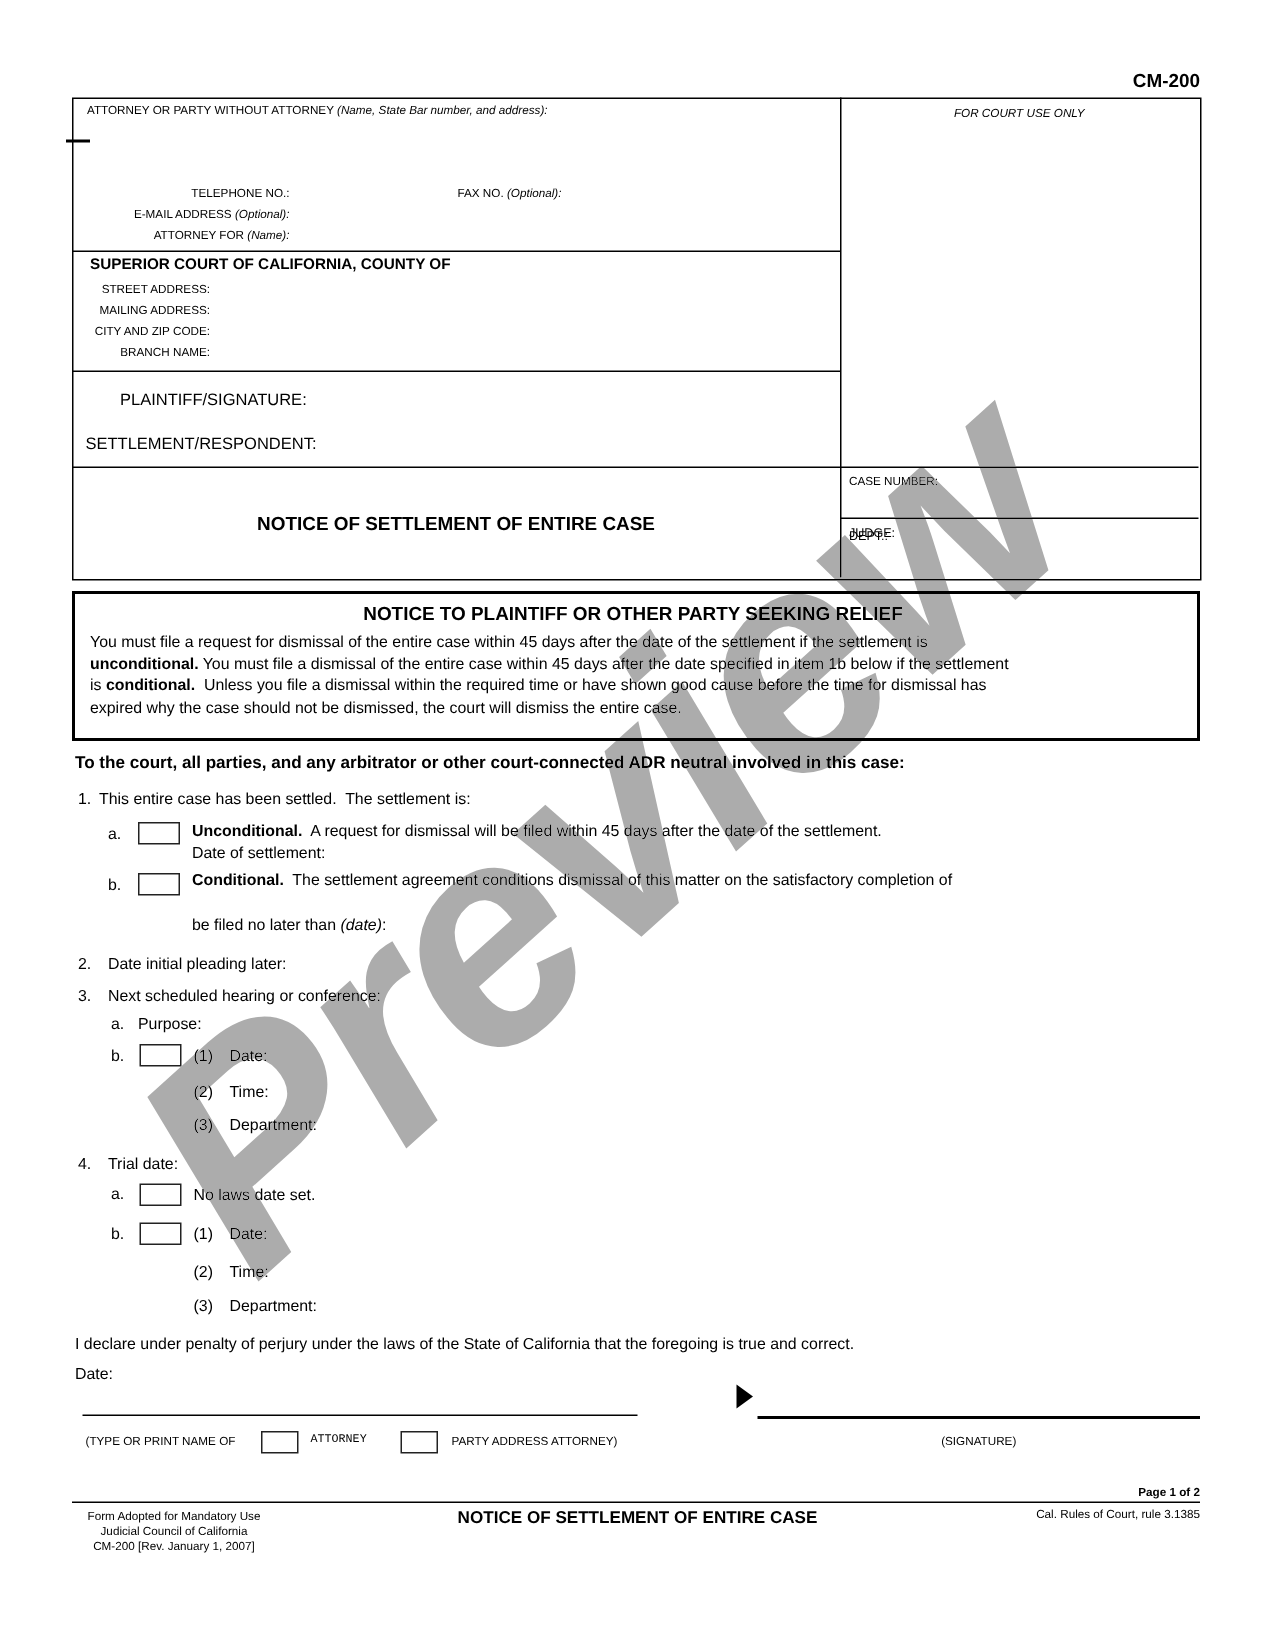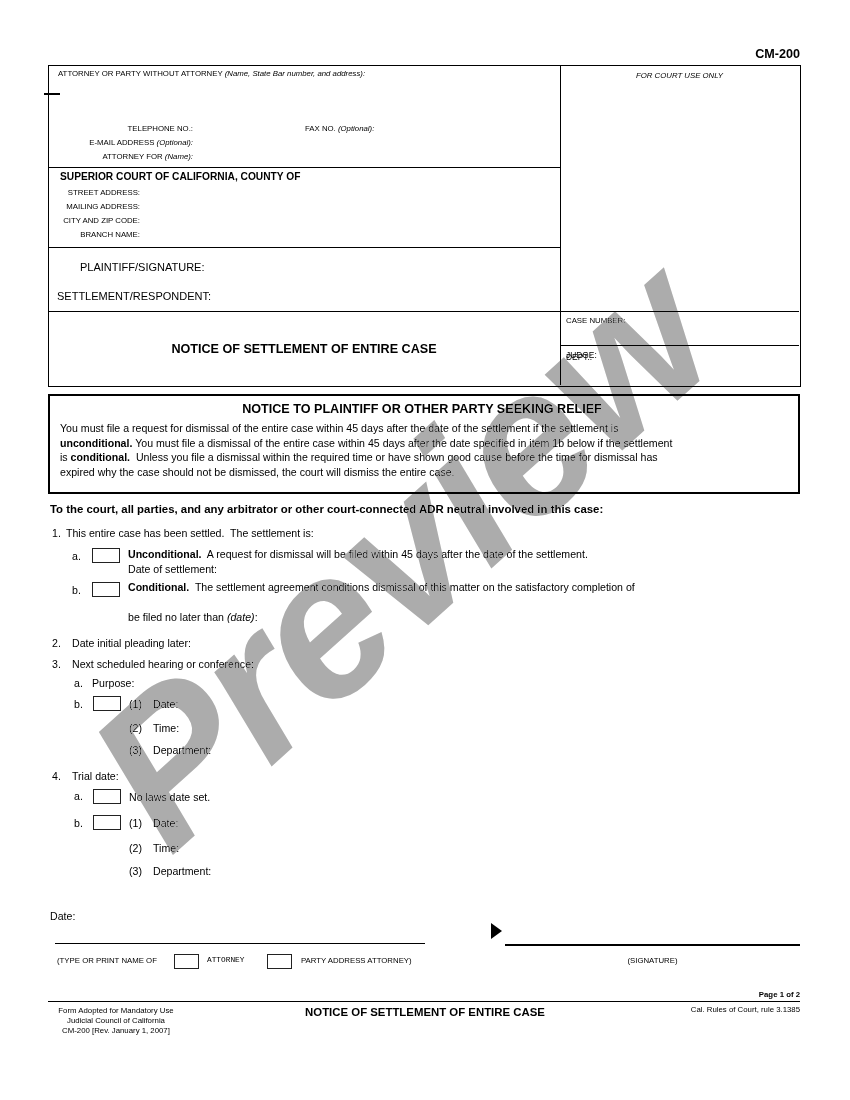--- a/index.html
+++ b/index.html
@@ -142,20 +142,21 @@
   <div class="abs fs-body line" style="left:129px;top:817px;">(1)</div>
   <div class="abs fs-body line" style="left:153px;top:817px;">Date:</div>
   <div class="abs fill" style="left:186px;top:816px;width:160px;height:13px;"></div>
   <div class="abs fs-body line" style="left:129px;top:842px;">(2)</div>
   <div class="abs fs-body line" style="left:153px;top:842px;">Time:</div>
   <div class="abs fill" style="left:186px;top:841px;width:160px;height:13px;"></div>
   <div class="abs fs-body line" style="left:129px;top:865px;">(3)</div>
   <div class="abs fs-body line" style="left:153px;top:865px;">Department:</div>
   <div class="abs fill" style="left:222px;top:864px;width:160px;height:13px;"></div>
 
+  <div class="abs fs-body line" style="left:50px;top:890px;">I declare under penalty of perjury under the laws of the State of California that the foregoing is true and correct.</div>
   <div class="abs fs-body line" style="left:50px;top:910px;">Date:</div>
   <div class="abs fill" style="left:82px;top:909px;width:250px;height:13px;"></div>
 
   <div class="abs fill" style="left:55px;top:928px;width:370px;height:15px;"></div>
   <div class="abs" style="left:55px;top:943px;width:370px;border-top:1.5px solid #000;"></div>
   <div class="abs cursor-tri" style="left:491px;top:923px;"></div>
   <div class="abs fill" style="left:505px;top:928px;width:295px;height:16px;"></div>
   <div class="abs" style="left:505px;top:944px;width:295px;border-top:2px solid #000;"></div>
 
   <div class="abs fs-tiny line" style="left:57px;top:956px;">(TYPE OR PRINT NAME OF</div>

